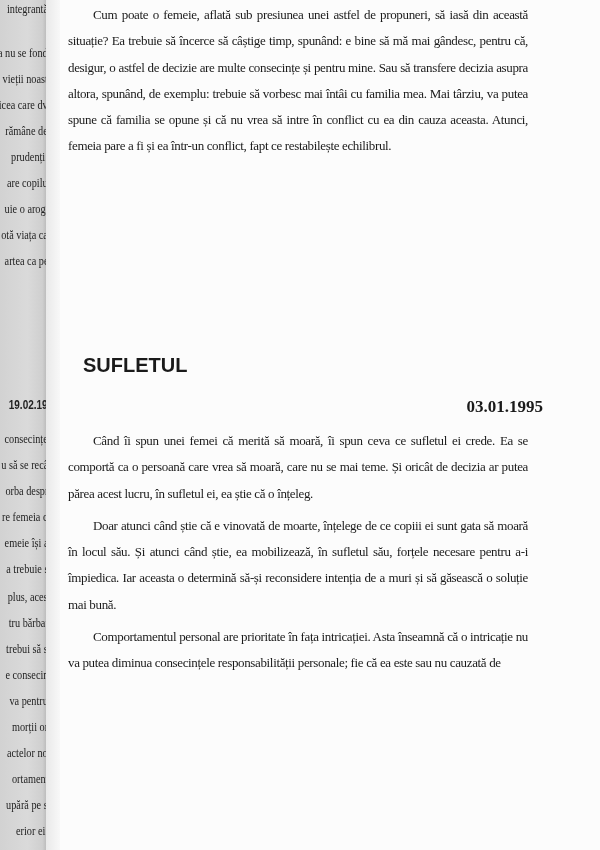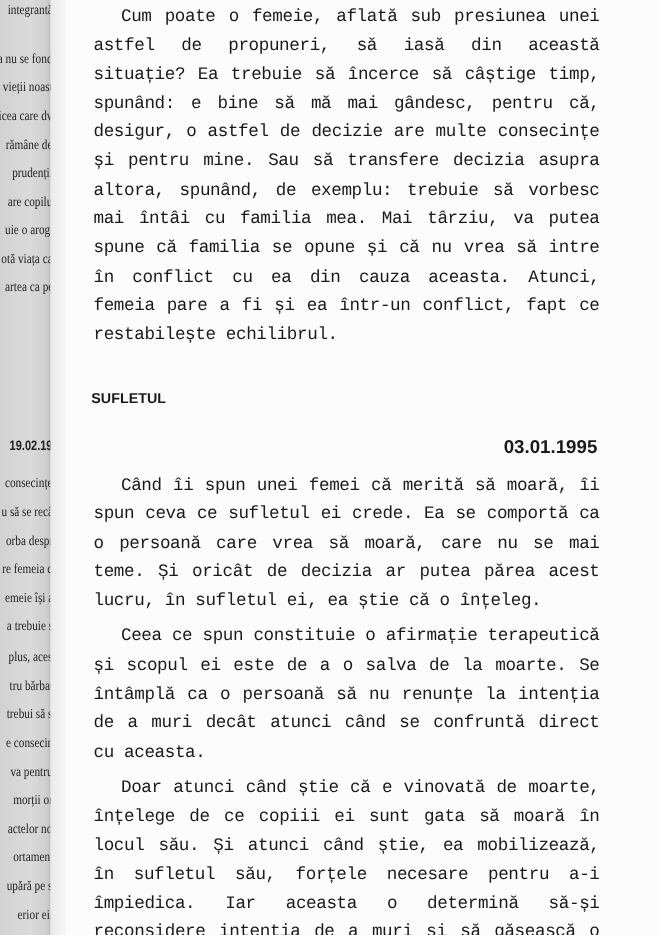--- a/index.html
+++ b/index.html
@@ -26,32 +26,32 @@
   }
   .gutter {
     position: absolute; left: 46px; top: 0; width: 14px; height: 850px;
     background: linear-gradient(to right, #e9e9e9, #f8f8f8);
   }
   .right-page {
     position: absolute; left: 60px; top: 0; width: 540px; height: 850px;
     background: #fcfcfc;
   }
   .text-block {
-    position: absolute; left: 25px; width: 460px;
-    font-size: 16px; line-height: 26.3px; text-align: justify;
-    font-family: Liberation Mono, monospace; letter-spacing: -0.35px;
+    position: absolute; left: 8px; width: 460px;
+    font-size: 13px; line-height: 26.3px; text-align: justify;
+    font-family: Liberation Serif, serif; letter-spacing: -0.35px;
   }
   .para { margin: 0 0 6px 0; text-indent: 25px; }
   .heading {
     position: absolute; left: 23px; top: 354px;
-    font-family: "Liberation Sans", sans-serif; font-weight: bold; font-size: 13px;
+    font-family: "Liberation Sans", sans-serif; font-weight: bold; font-size: 20px;
   }
   .date {
     position: absolute; right: 57px; top: 397px;
-    font-family: Liberation Sans, sans-serif; font-weight: bold; font-size: 17px;
+    font-family: Liberation Serif, serif; font-weight: bold; font-size: 17px;
   }
 </style>
 </head>
 <body>
 
 <div class="left-page" id="leftPage">
   <div class="left-date">19.02.19</div>
 <div class="left-line" style="top: 2px;">integrantă</div>
     <div class="left-line" style="top: 46px;">a nu se fond</div>
     <div class="left-line" style="top: 72px;">e vieții noast</div>
@@ -84,17 +84,16 @@
 <div class="right-page">
   <div class="text-block" style="top:2px;">
     <p class="para">Cum poate o femeie, aflată sub presiunea unei astfel de propuneri, să iasă din această situație? Ea trebuie să încerce să câștige timp, spunând: e bine să mă mai gândesc, pentru că, desigur, o astfel de decizie are multe consecințe și pentru mine. Sau să transfere decizia asupra altora, spunând, de exemplu: trebuie să vorbesc mai întâi cu familia mea. Mai târziu, va putea spune că familia se opune și că nu vrea să intre în conflict cu ea din cauza aceasta. Atunci, femeia pare a fi și ea într-un conflict, fapt ce restabilește echilibrul.</p>
   </div>
 
   <div class="heading">SUFLETUL</div>
   <div class="date">03.01.1995</div>
 
   <div class="text-block" style="top:428px;">
     <p class="para">Când îi spun unei femei că merită să moară, îi spun ceva ce sufletul ei crede. Ea se comportă ca o persoană care vrea să moară, care nu se mai teme. Și oricât de decizia ar putea părea acest lucru, în sufletul ei, ea știe că o înțeleg.</p>
-    <p class="para">Ceea ce spun constituie o afirmație terapeutică și scopul ei este de a o salva de la moarte. Se întâmplă ca o persoană să nu renunțe la intenția de a muri decât atunci când se confruntă direct cu aceasta.</p>
     <p class="para">Doar atunci când știe că e vinovată de moarte, înțelege de ce copiii ei sunt gata să moară în locul său. Și atunci când știe, ea mobilizează, în sufletul său, forțele necesare pentru a-i împiedica. Iar aceasta o determină să-și reconsidere intenția de a muri și să găsească o soluție mai bună.</p>
     <p class="para">Comportamentul personal are prioritate în fața intricației. Asta înseamnă că o intricație nu va putea diminua consecințele responsabilității personale; fie că ea este sau nu cauzată de</p>
   </div>
 </div>
 
 </body></html>

